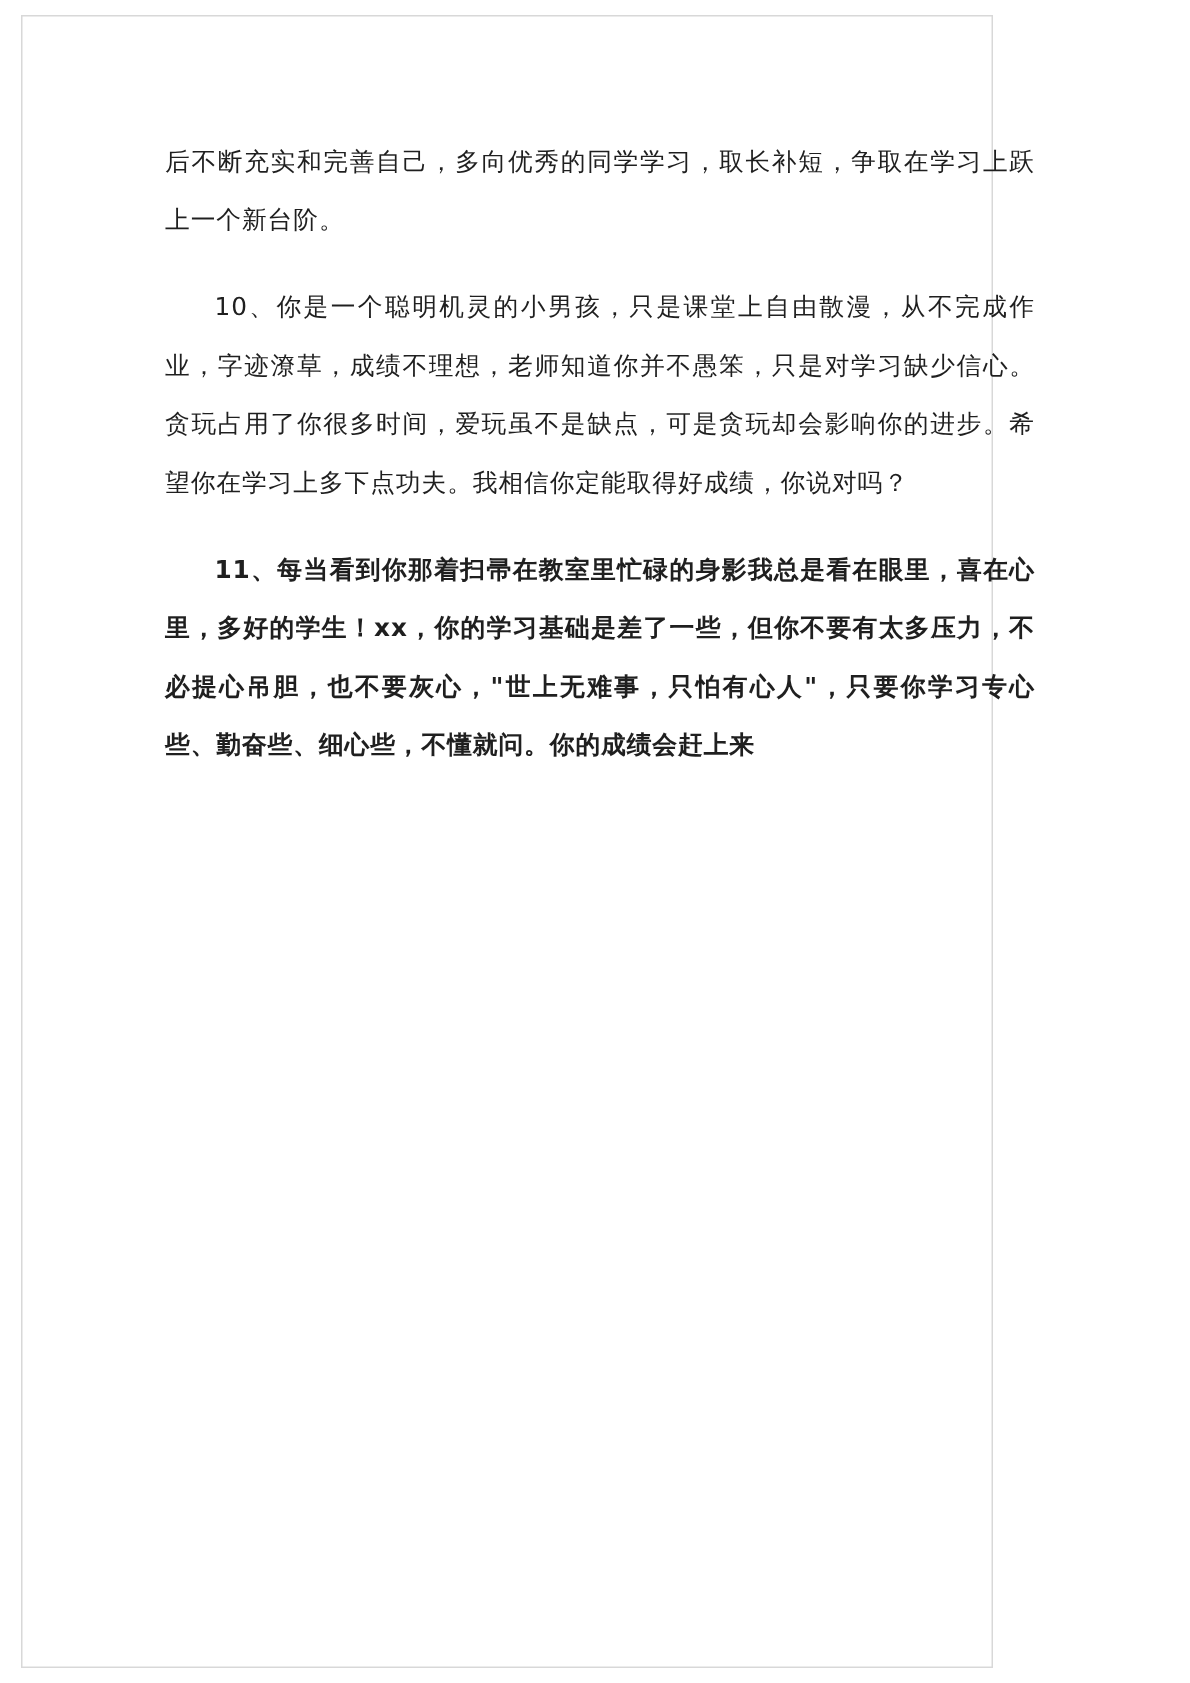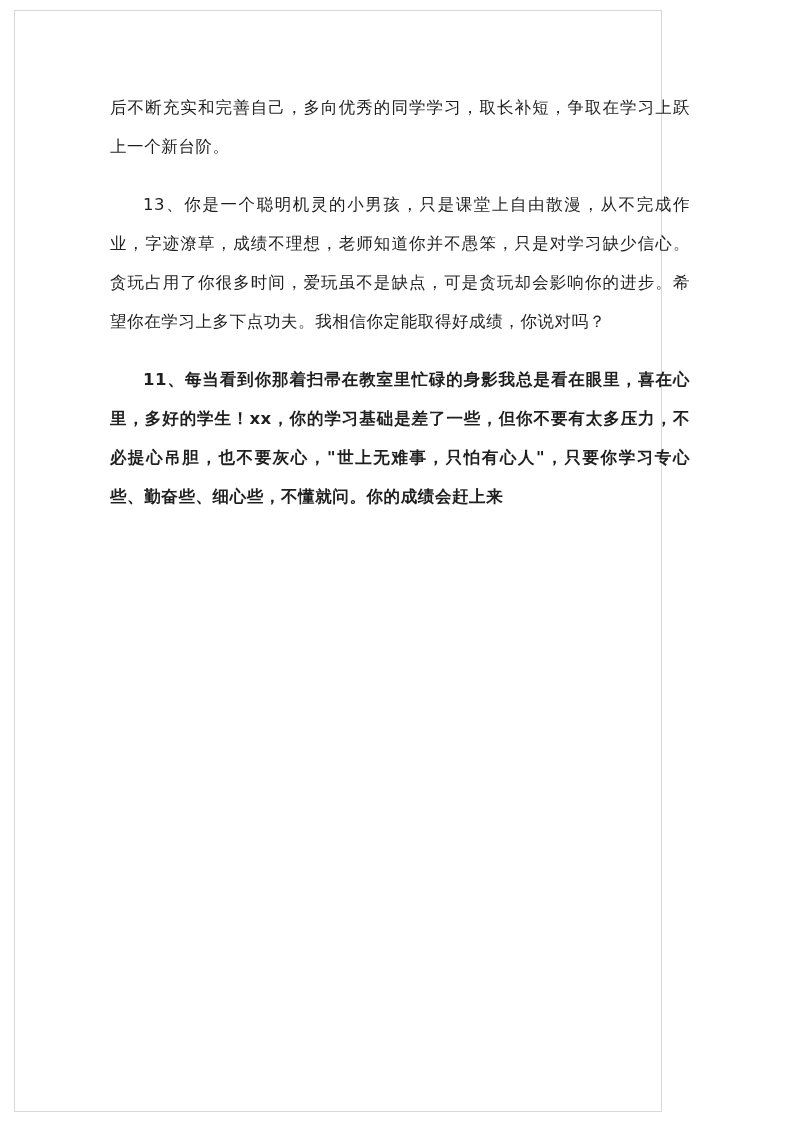--- a/index.html
+++ b/index.html
@@ -59,16 +59,16 @@
     font-weight: bold;
   }
 </style>
 </head>
 <body>
 
 <div class="page">
   <div class="page-frame"></div>
   <div class="content">
     <p class="para">后不断充实和完善自己，多向优秀的同学学习，取长补短，争取在学习上跃上一个新台阶。</p>
-    <p class="para indent">13、你是一个聪明机灵的小男孩，只是课堂上自由散漫，从不完成作业，字迹潦草，成绩不理想，老师知道你并不愚笨，只是对学习缺少信心。贪玩占用了你很多时间，爱玩虽不是缺点，可是贪玩却会影响你的进步。希望你在学习上多下点功夫。我相信你定能取得好成绩，你说对吗？</p>
+    <p class="para indent">10、你是一个聪明机灵的小男孩，只是课堂上自由散漫，从不完成作业，字迹潦草，成绩不理想，老师知道你并不愚笨，只是对学习缺少信心。贪玩占用了你很多时间，爱玩虽不是缺点，可是贪玩却会影响你的进步。希望你在学习上多下点功夫。我相信你定能取得好成绩，你说对吗？</p>
     <p class="para indent last">11、每当看到你那着扫帚在教室里忙碌的身影我总是看在眼里，喜在心里，多好的学生！xx，你的学习基础是差了一些，但你不要有太多压力，不必提心吊胆，也不要灰心，"世上无难事，只怕有心人"，只要你学习专心些、勤奋些、细心些，不懂就问。你的成绩会赶上来</p>
   </div>
 </div>
 
 </body></html>

